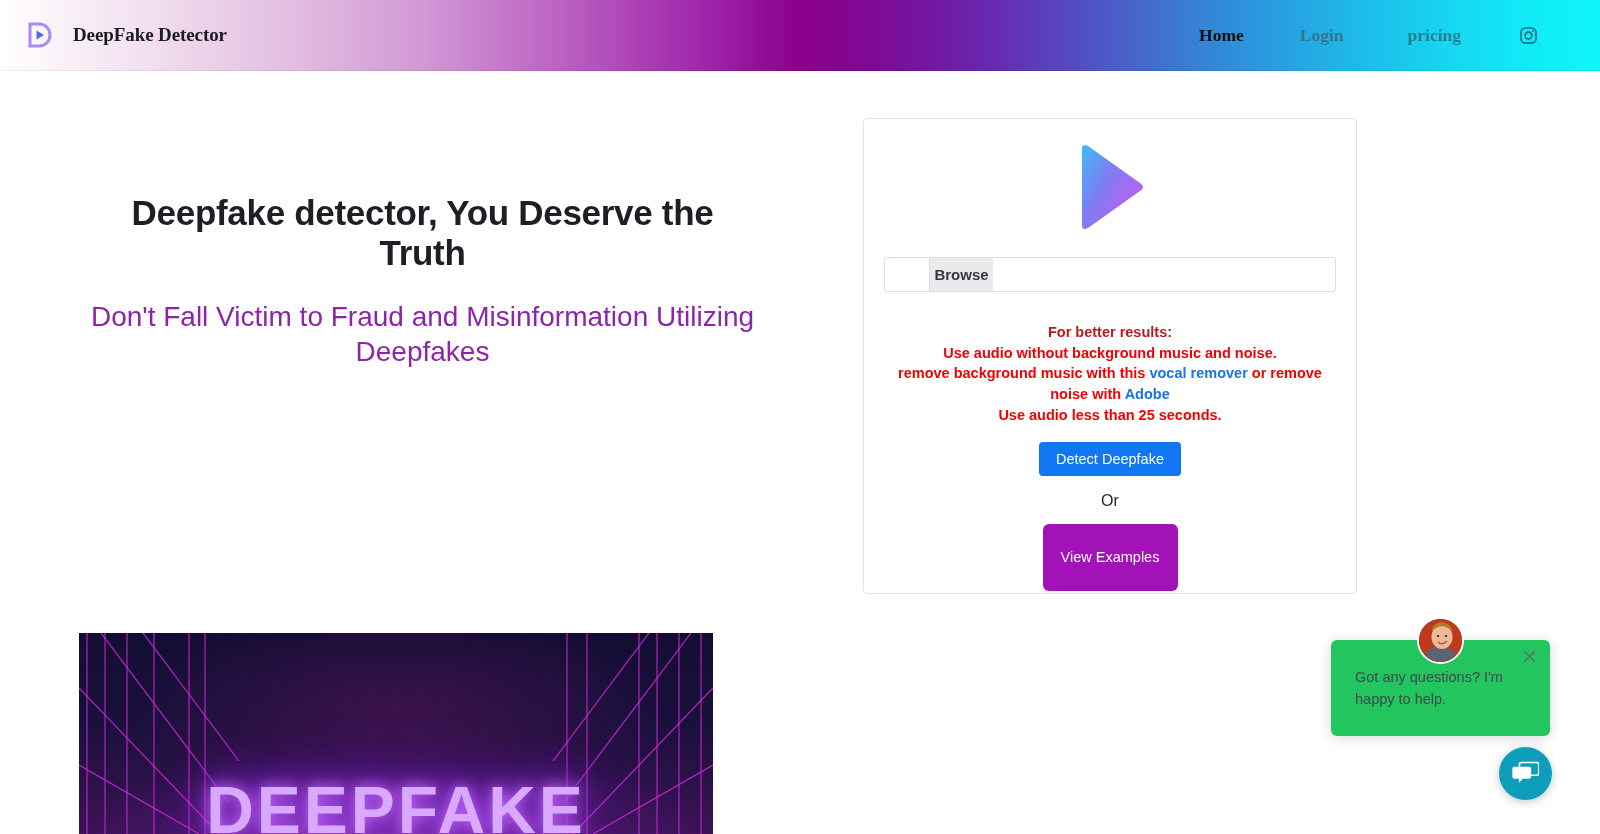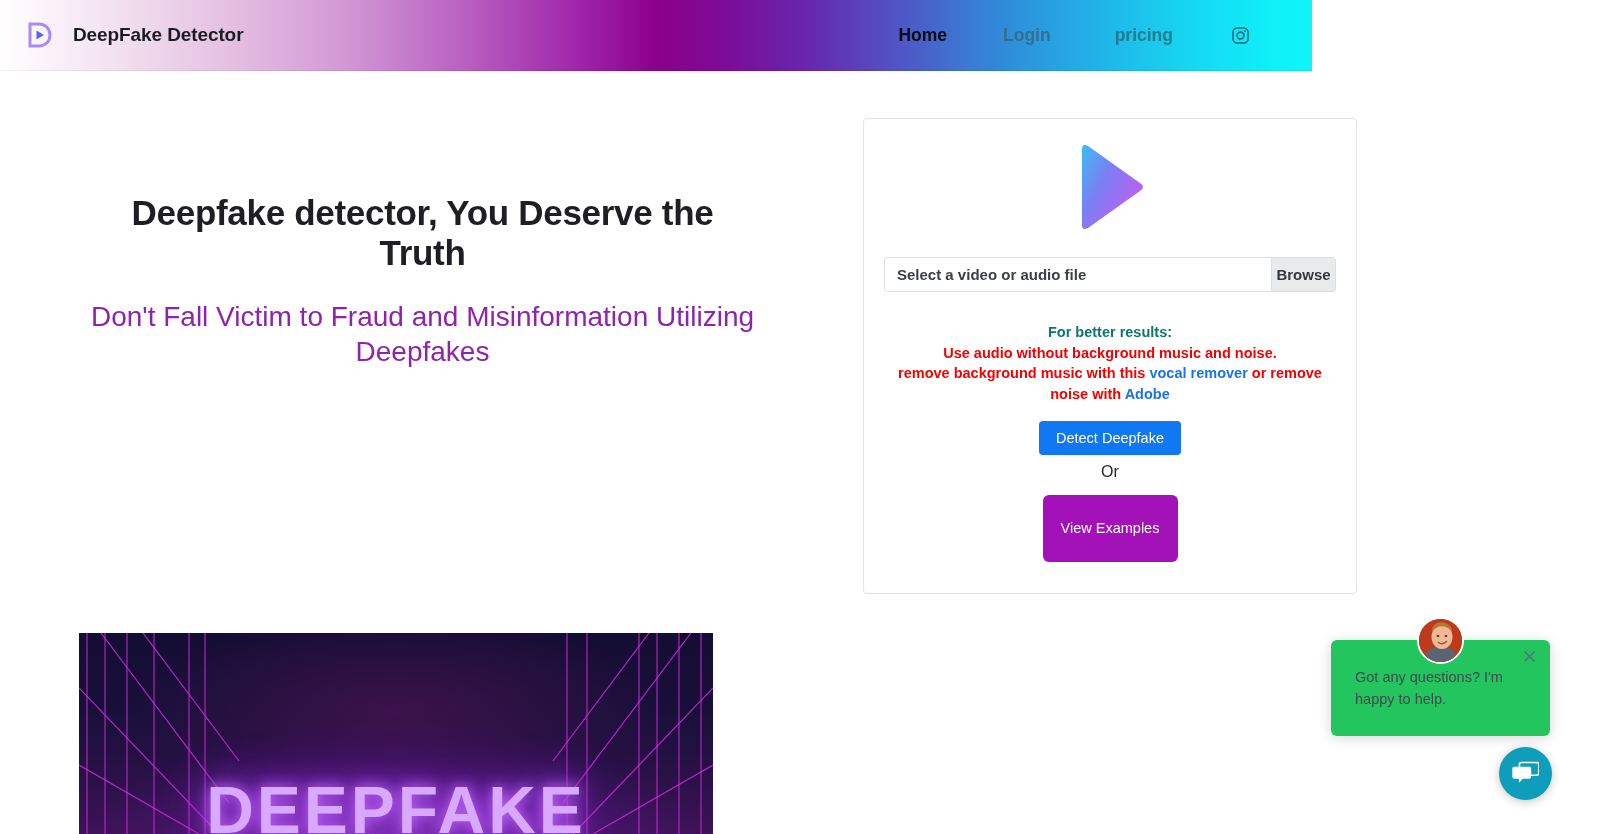--- a/index.html
+++ b/index.html
@@ -6,39 +6,40 @@
   html, body {
     width: 1600px; height: 834px;
     font-family: "Liberation Sans", sans-serif;
     background: #ffffff;
     overflow: hidden;
   }
 
   
   .navbar {
     position: absolute; top: 0; left: 0;
-    width: 1312px; height: 71px;
+    width: 1600px; height: 71px;
     background: linear-gradient(90deg,
         #ffffff 0%,
         #f2e0ef 9%,
         #e5c2e3 17%,
         #d39ad6 26%,
         #b85cc0 36%,
         #9c1fa8 45%,
         #8b008b 50%,
         #7d0b95 55%,
         #6a23ad 61%,
         #4a5fc9 70%,
         #2e8fdb 77%,
         #20b5e8 84%,
         #16d8f2 91%,
         #0ff0f8 97%,
         #0ff5fa 100%);
     display: flex; align-items: center;
     border-bottom: 1px solid rgba(0,0,0,0.06);
+    font-family: Liberation Serif, serif;
   }
   .brand-wrap { display: flex; align-items: center; margin-left: 26px; }
   .logo-mark {
     width: 26px; height: 28px;
     position: relative;
     display: flex; align-items: center; justify-content: center;
   }
   .brand-title {
     margin-left: 21px;
     font-size: 19px; font-weight: bold; color: #1b1b22;
@@ -134,42 +135,42 @@
     display: flex; align-items: center; justify-content: center;
     background: #e9eaec;
     border-left: 1px solid #dcdee3;
     font-size: 15px; font-weight: bold; color: #33373e;
     cursor: pointer;
     margin-left: 44px;
   }
 
   .tips { margin-top: 30px; width: 100%; text-align: center; line-height: 1.43; }
   .tip-head {
-    font-size: 14.5px; font-weight: bold; color: #0f766e;
+    font-size: 14.5px; font-weight: bold; color: #b91c1c;
     display: block;
   }
   .tip-red {
     font-size: 14.5px; font-weight: bold; color: #f50000;
     display: block;
     padding: 0 16px;
   }
   .tip-link { color: #1a73e8; cursor: pointer; }
 
   .detect-btn {
     margin-top: 16px;
     background: #1277f2;
     color: #ffffff;
     border: none; border-radius: 4px;
     padding: 9px 17px;
     font-size: 14.5px;
     cursor: pointer;
     font-family: "Liberation Sans", sans-serif;
   }
   .or-text {
-    margin-top: 8px;
+    margin-top: 16px;
     font-size: 16px; color: #24262b;
   }
   .examples-btn {
     margin-top: 14px;
     width: 135px; height: 67px;
     background: #a312b8;
     color: #ffffff;
     border: none; border-radius: 6px;
     font-size: 14.5px;
     cursor: pointer;
@@ -284,28 +285,28 @@
           <stop offset="42%" stop-color="#7b7ff2"></stop>
           <stop offset="75%" stop-color="#a76bf0"></stop>
           <stop offset="100%" stop-color="#c45cf0"></stop>
         </linearGradient>
       </defs>
       <path d="M8 6 Q8 0 14 3 L66 40 Q72 44 66 48 L14 85 Q8 88 8 82 Z" fill="url(#pg)"></path>
     </svg>
   </span>
 
   <div class="file-row">
-    <div class="file-name" placeholder="Select a video or audio file">Select a video or audio file</div>
     <div class="browse-btn">Browse</div>
   </div>
 
   <div class="tips">
     <span class="tip-head">For better results:</span>
     <span class="tip-red">Use audio without background music and noise.</span>
     <span class="tip-red"><span>remove background music with this </span><a class="tip-link">vocal remover</a><span> or remove noise with </span><a class="tip-link">Adobe</a></span>
+    <span class="tip-red">Use audio less than 25 seconds.</span>
   </div>
 
   <button class="detect-btn">Detect Deepfake</button>
   <div class="or-text">Or</div>
   <button class="examples-btn">View Examples</button>
 </div>
 
 <div class="chat-bubble">
   <span class="chat-close">
     <svg width="17" height="17" viewBox="0 0 20 20" stroke="#5a6b7a" stroke-width="1.6">

